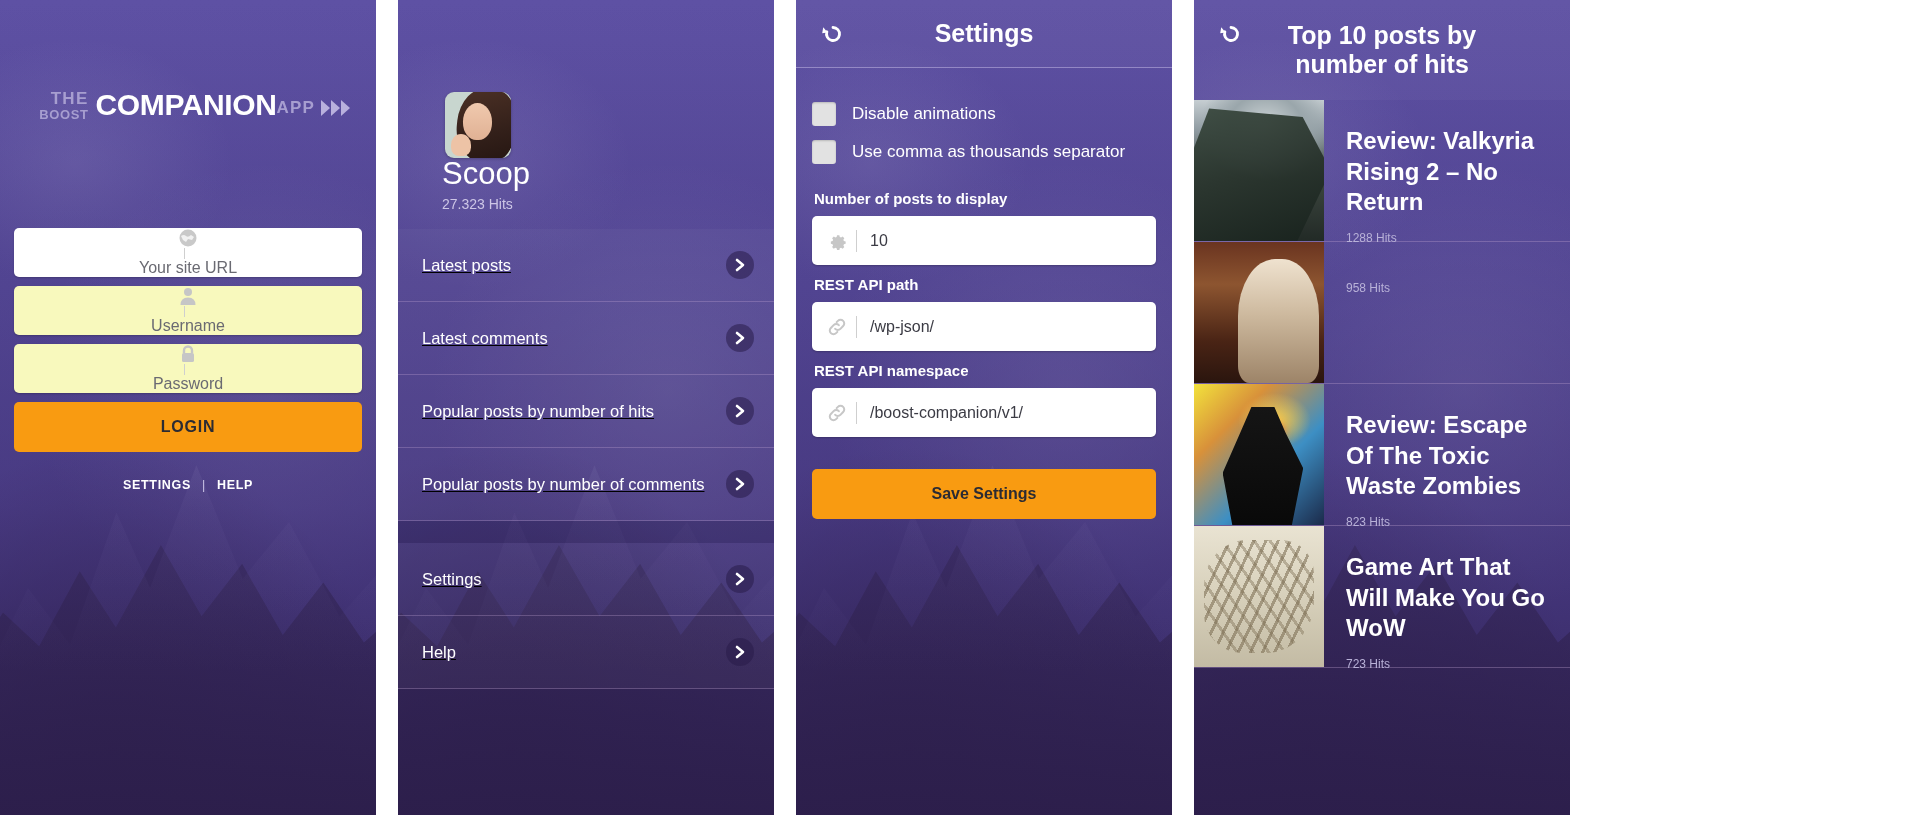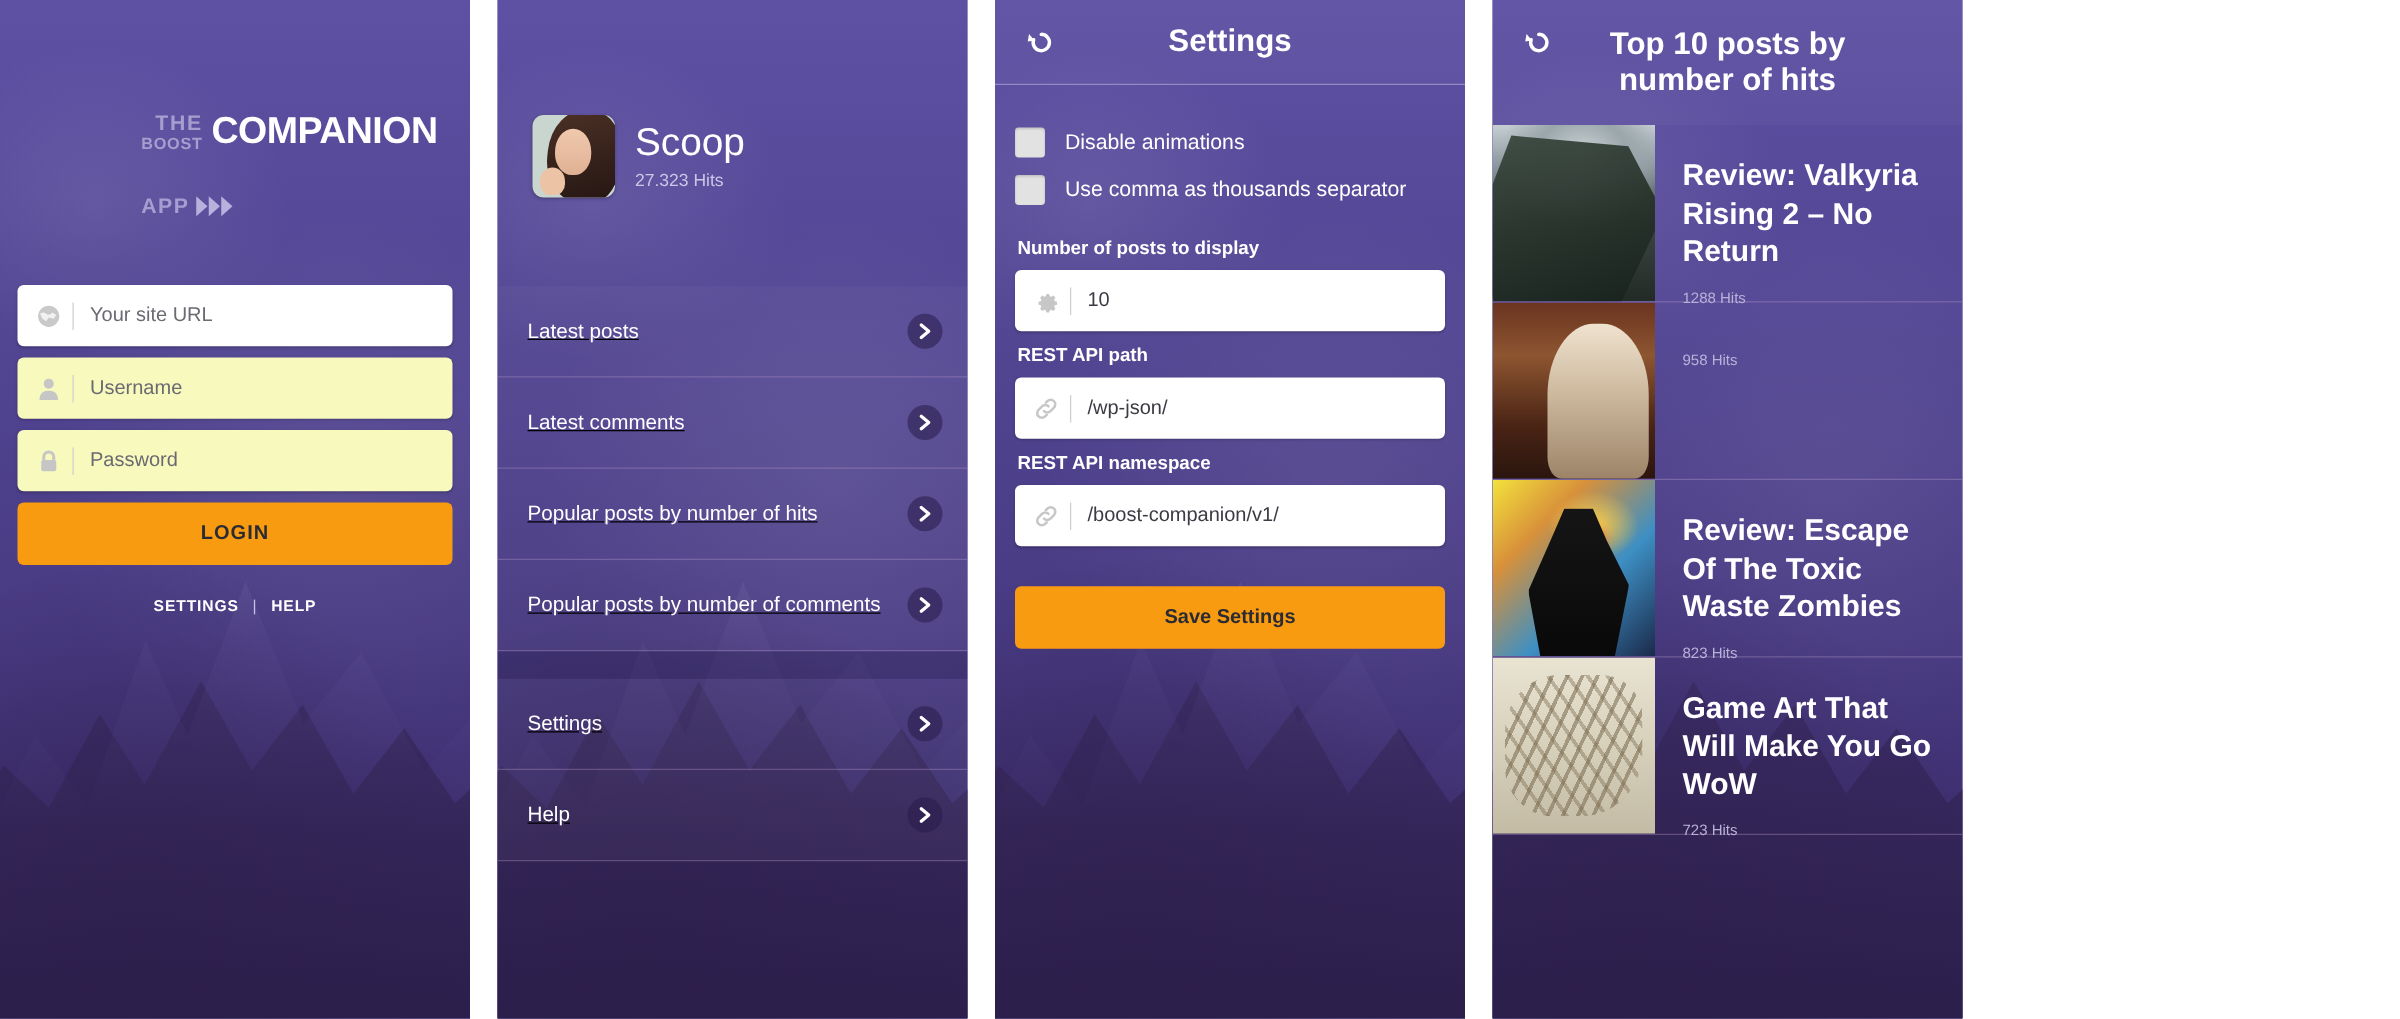--- a/index.html
+++ b/index.html
@@ -43,21 +43,21 @@
   }
   .mtn {
     position: absolute; left: -6%; right: -6%; bottom: 0; height: 58%;
     background: linear-gradient(180deg, rgba(188,184,222,0.22) 0%, rgba(110,96,160,0.12) 35%, rgba(58,42,92,0.0) 70%);
     clip-path: polygon(0% 74%, 12% 52%, 22% 64%, 33% 36%, 41% 52%, 52% 26%, 63% 50%, 74% 38%, 86% 58%, 100% 44%, 100% 100%, 0% 100%);
   }
 
   
   .logo-wrap {
     position: absolute; top: 88px; right: 26px;
-    display: flex; flex-direction: column; align-items: flex-start; gap: 28px;
+    display: flex; flex-direction: row; align-items: center;
   }
   .logo-row { display: flex; align-items: center; }
   .logo-stack {
     display: flex; flex-direction: column; align-items: flex-end;
     margin-right: 7px; line-height: 1.0;
   }
   .logo-the { color: #a79ed0; font-size: 17px; font-weight: bold; letter-spacing: 1.3px; }
   .logo-boost { color: #a79ed0; font-size: 13px; font-weight: bold; letter-spacing: 0.6px; margin-top: 1px;}
   .logo-main { color: #ffffff; font-size: 30px; font-weight: bold; letter-spacing: -0.4px; }
   .logo-row2 { display: flex; align-items: center; margin-top: 5px; }
@@ -70,20 +70,21 @@
     border-left: 9px solid #b9b1dd;
   }
 
   .login-form { position: absolute; left: 14px; right: 14px; top: 228px; }
   .field {
     display: flex; align-items: center;
     height: 49px; border-radius: 5px;
     margin-bottom: 9px;
     padding: 0 12px;
     box-shadow: 0 1px 2px rgba(0,0,0,0.2);
+    flex-direction: column;
   }
   .field.white { background: #ffffff; }
   .field.yellow { background: #f8f9bd; }
   .fi-icon { width: 26px; display: flex; align-items: center; justify-content: center; }
   .fi-sep { width: 1px; height: 22px; background: #cfcfcf; margin: 0 13px 0 6px; }
   .fi-text { color: #6a6a72; font-size: 16px; }
   .fi-text.val { color: #3b3b44; }
 
   .btn-login {
     display: flex; align-items: center; justify-content: center;
@@ -94,21 +95,21 @@
     font-family: "Liberation Sans", sans-serif;
   }
   .sublinks {
     display: flex; align-items: center; justify-content: center;
     gap: 11px; margin-top: 26px;
     color: #ffffff; font-size: 12.5px; font-weight: bold; letter-spacing: 0.7px;
   }
   .sublinks .sep { color: #c9c2e5; font-weight: normal; }
 
   
-  .profile { position: absolute; left: 28px; top: 92px; display: flex; align-items: center; }
+  .profile { position: absolute; left: 28px; top: 92px; display: flex; align-items: center; flex-direction: column; }
   .avatar {
     width: 66px; height: 66px; border-radius: 9px; overflow: hidden;
     background: #c8d6cf; position: relative; flex: none;
     box-shadow: 0 1px 3px rgba(0,0,0,0.25);
   }
   .avatar .hair {
     position: absolute; left: 12px; top: -4px; width: 58px; height: 74px;
     background: linear-gradient(160deg, #4e3226 0%, #33201a 60%, #241511 100%);
     border-radius: 48% 42% 38% 46%;
     transform: rotate(6deg);

